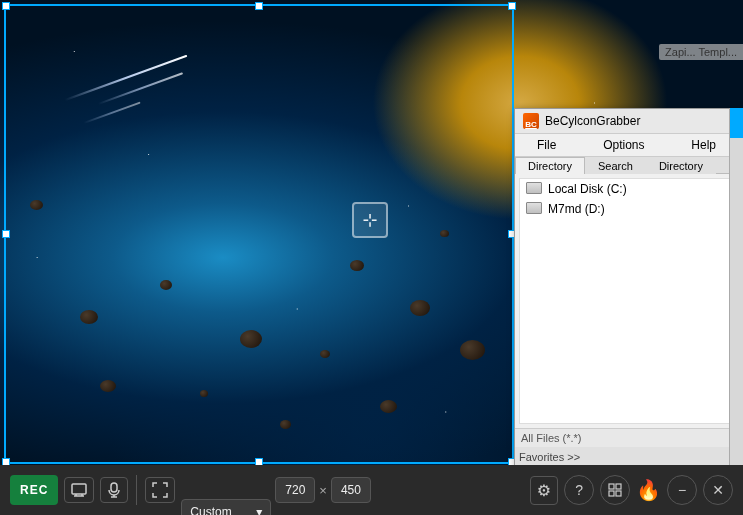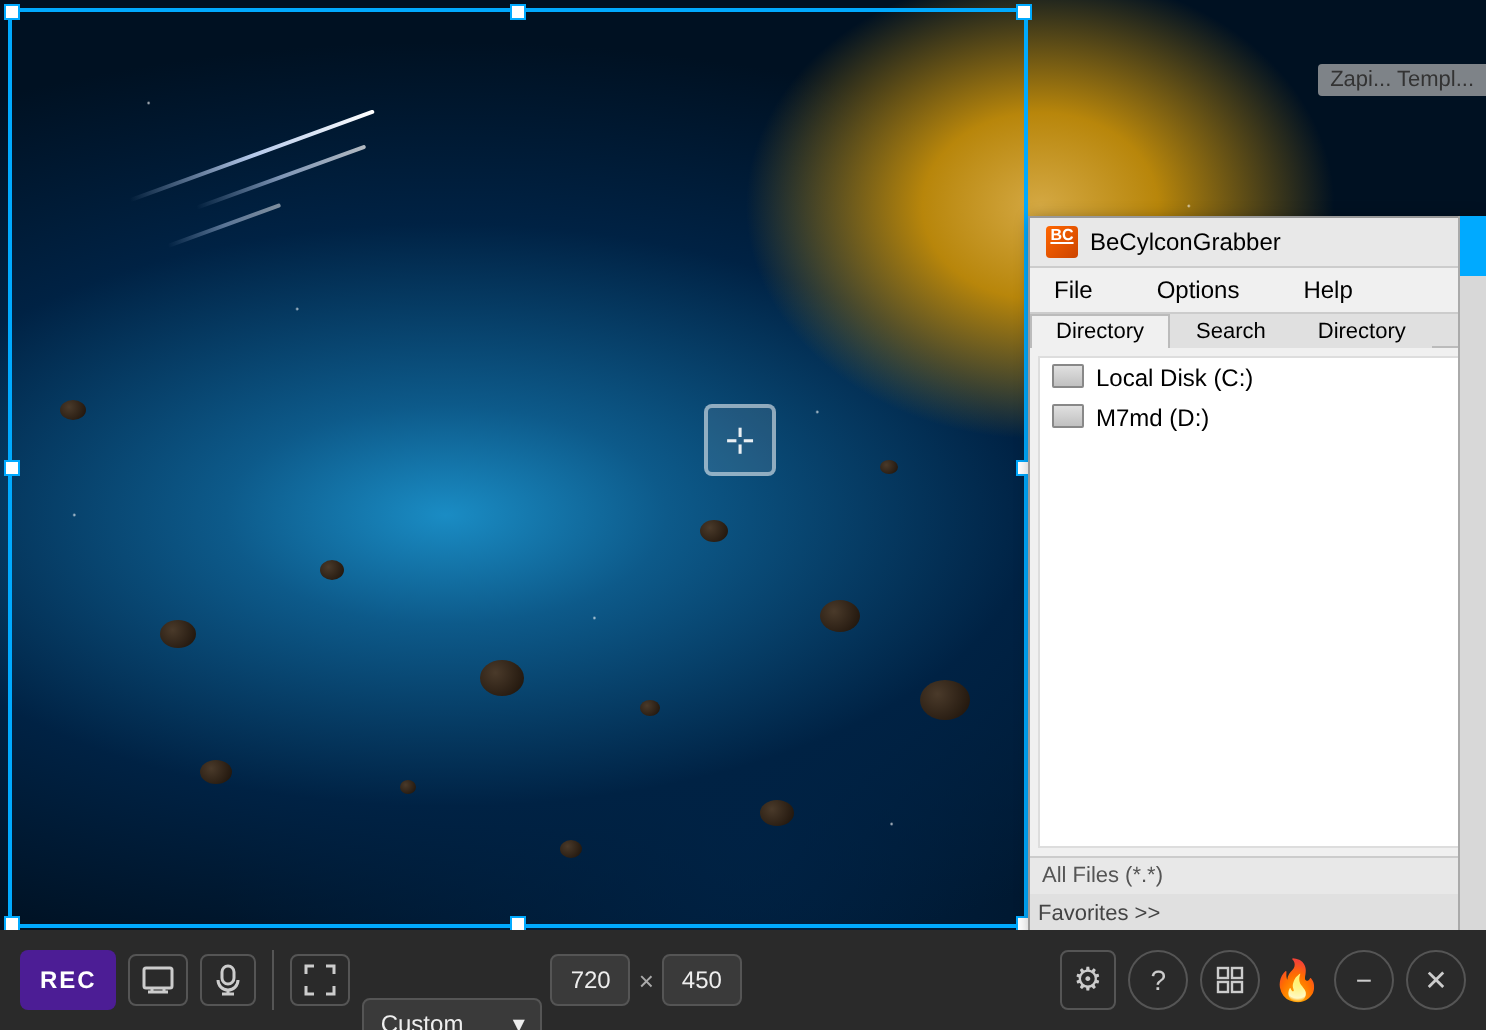--- a/index.html
+++ b/index.html
@@ -145,35 +145,36 @@
       font-size: 12px;
       font-weight: 500;
     }
 
     #grabber-titlebar .app-icon {
       width: 16px;
       height: 16px;
       background: linear-gradient(135deg, #ff6600, #cc4400);
       border-radius: 2px;
       display: flex;
-      align-items: flex-start;
+      align-items: flex-end;
       justify-content: center;
       color: white;
       font-size: 8px;
       font-weight: bold;
       flex-shrink: 0;
       text-decoration: underline;
     }
 
     #grabber-menubar {
       display: flex;
-      gap: 16px;
+      gap: 0;
       background: #f0f0f0;
       border-bottom: 1px solid #ccc;
-      padding: 2px 4px;
+      padding: 2px 14px;
+      justify-content: space-between;
     }
 
     .menu-item {
       padding: 2px 8px;
       cursor: pointer;
       border-radius: 2px;
     }
 
     #grabber-tabs {
       display: flex;
@@ -260,21 +261,21 @@
       top: 0;
       left: 0;
       width: 14px;
       height: 30px;
       background: #00aaff;
     }
 
     
     #watermark {
       position: absolute;
-      top: 32px;
+      top: 44px;
       right: 0;
       background: rgba(180,180,180,0.7);
       padding: 2px 6px;
       font-size: 11px;
       color: #333;
       border-radius: 2px 0 0 2px;
     }
 
     
     #toolbar {
@@ -284,21 +285,21 @@
       right: 0;
       height: 50px;
       background: #2a2a2a;
       display: flex;
       align-items: center;
       gap: 6px;
       padding: 0 10px;
     }
 
     #rec-btn {
-      background: #4c1d95;
+      background: #15803d;
       color: white;
       border: none;
       border-radius: 4px;
       padding: 8px 10px;
       font-size: 12px;
       font-weight: bold;
       cursor: pointer;
       letter-spacing: 1px;
     }
 

